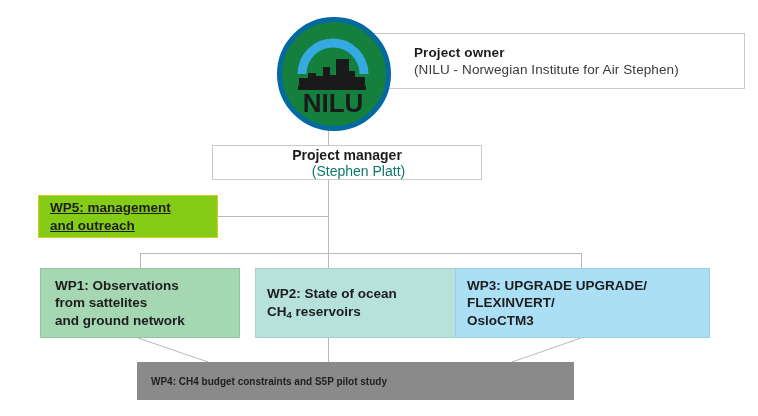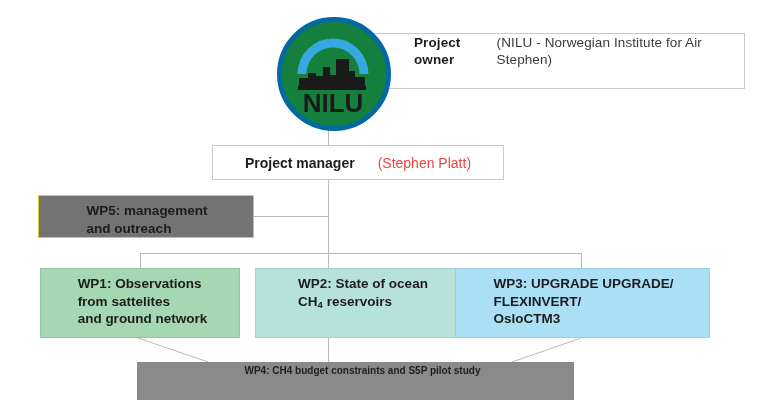--- a/index.html
+++ b/index.html
@@ -27,20 +27,21 @@
   .hline { height: 1px; }
 
   .diag { position: absolute; overflow: visible; }
   .diag line { stroke: #b9b9b9; stroke-width: 1; }
 
   
   .box {
     position: absolute;
     box-sizing: border-box;
     display: flex;
+    flex-direction: column;
     justify-content: center;
   }
 
   
   #owner-box {
     left: 355px;
     top: 33px;
     width: 390px;
     height: 56px;
     border: 1px solid #c9c9c9;
@@ -74,60 +75,61 @@
     background: #15803d;
     border: 5px solid #0369a1;
     z-index: 5;
   }
   #nilu-logo svg { display: block; }
 
   
   #pm-box {
     left: 212px;
     top: 145px;
-    width: 292px;
+    width: 270px;
     height: 35px;
     border: 1px solid #c9c9c9;
     background: #ffffff;
     align-items: center;
-    flex-direction: row;
+    flex-direction: column;
     justify-content: center;
     text-align: right;
   }
   #pm-box .pm-strong {
     font-size: 14px;
     font-weight: bold;
     color: #1d1d1d;
   }
   #pm-box .pm-normal {
     font-size: 14px;
     font-weight: normal;
-    color: #ef4444;
+    color: #0f766e;
     margin-left: 23px;
   }
 
   
   .wp {
     border: 1px solid #bdbdbd;
     padding: 6px 9px 6px 11px;
     font-size: 13.5px;
     font-weight: bold;
     line-height: 17.5px;
     color: #1d1d1d;
     white-space: pre-line;
   }
 
   #wp5-box {
     left: 38px;
     top: 195px;
-    width: 216px;
+    width: 180px;
     height: 43px;
-    background: #737373;
+    background: #84cc16;
     border-color: #d8cb2e;
     justify-content: center;
+    text-decoration: underline;
   }
 
   #wp1-box {
     left: 40px;
     top: 268px;
     width: 200px;
     height: 70px;
     background: #a4d7b2;
     border-color: #93c6a1;
     padding-left: 14px;

